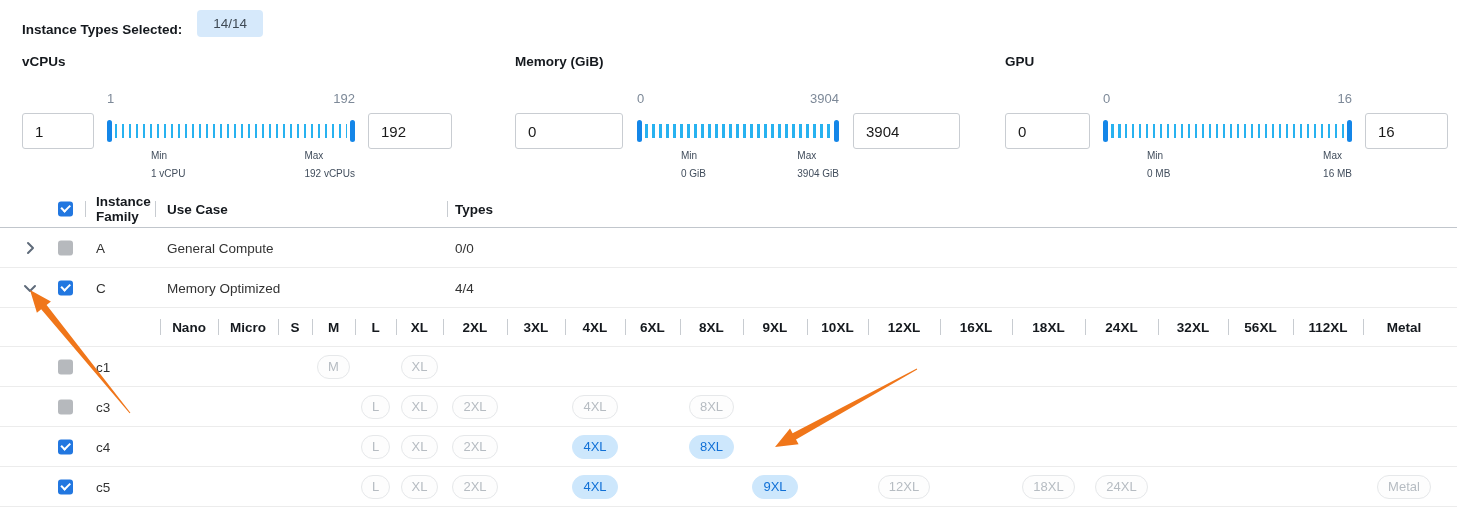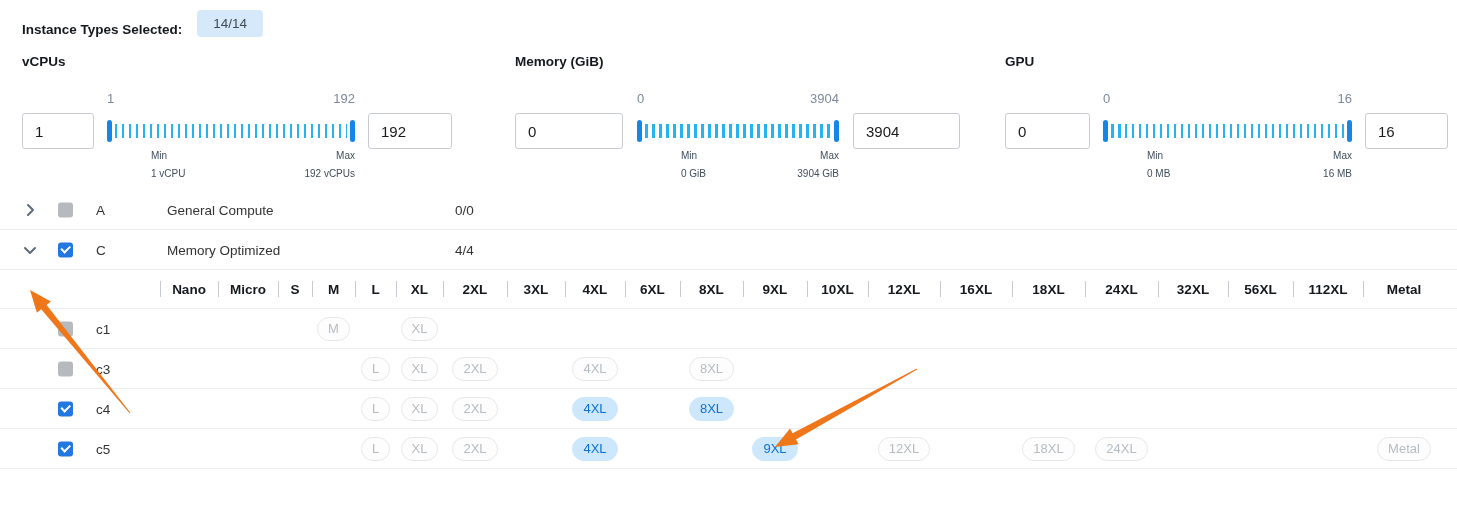--- a/index.html
+++ b/index.html
@@ -29,21 +29,21 @@
   .scale { position:absolute; top:-22px; left:0; right:0; display:flex;
     justify-content:space-between; font-size:13px; color:#7d8998; }
   .track { position:absolute; top:7px; left:0; right:0; height:22px; }
   .ticks { position:absolute; left:8px; right:8px; top:4px; height:14px;
     background:repeating-linear-gradient(90deg,#27b2f0 0 2.5px,transparent 2.5px 7px); }
   .handle { position:absolute; top:0; width:5px; height:22px; border-radius:3px;
     background:#1486e8; cursor:pointer; }
   .handle.hl { left:0; } .handle.hr { right:0; }
   .caps { position:absolute; top:34px; left:0; right:0; display:flex;
     justify-content:space-between; font-size:10px; color:#414d5c; line-height:18px;margin-left:44px; }
-  .cap.max { text-align:right; }
+  .cap.max { }
 
   
   .itable { position:absolute; left:0; top:190px; right:0; }
   .trow { position:relative; border-bottom:1px solid #ececec; }
   .t-header { height:38px; border-bottom:1px solid #c1c6cc; }
   .t-frow, .t-irow { height:40px; }
   .t-sizes { height:39px;padding-left:15px; }
   .cell { position:absolute; top:50%; transform:translateY(-50%); font-size:13.5px; color:#333; }
   .hcell { font-weight:700; color:#15191e; } .x-fam { left:96px; width:58px; }
   .x-use { left:167px; } .x-types { left:455px; }
@@ -168,20 +168,29 @@
             <div>16 MB</div>
         </div>
       </div>
     </div>
     <input class="fin max" value="16" style="">
   </div>
 </div>
 
 <div class="itable">
 
+  <div class="trow t-header">
+    <span class="cbx on"></span>
+    <span class="vdiv" style="left:85px"></span>
+    <div class="cell hcell famhdr x-fam">Instance Family</div>
+    <span class="vdiv" style="left:155px"></span>
+    <div class="cell hcell x-use">Use Case</div>
+    <span class="vdiv" style="left:447px"></span>
+    <div class="cell hcell x-types">Types</div>
+  </div>
 
   <div class="trow t-frow">
     <span class="chev">
       <svg width="16" height="16" viewBox="0 0 16 16">
           <polyline points="6,3 11,8 6,13" fill="none" stroke="#5f6b7a" stroke-width="2" stroke-linecap="round" stroke-linejoin="round"></polyline>
         </svg>
     </span>
     <span class="cbx off"></span>
     <div class="cell x-fam">A</div>
     <div class="cell x-use">General Compute</div>

